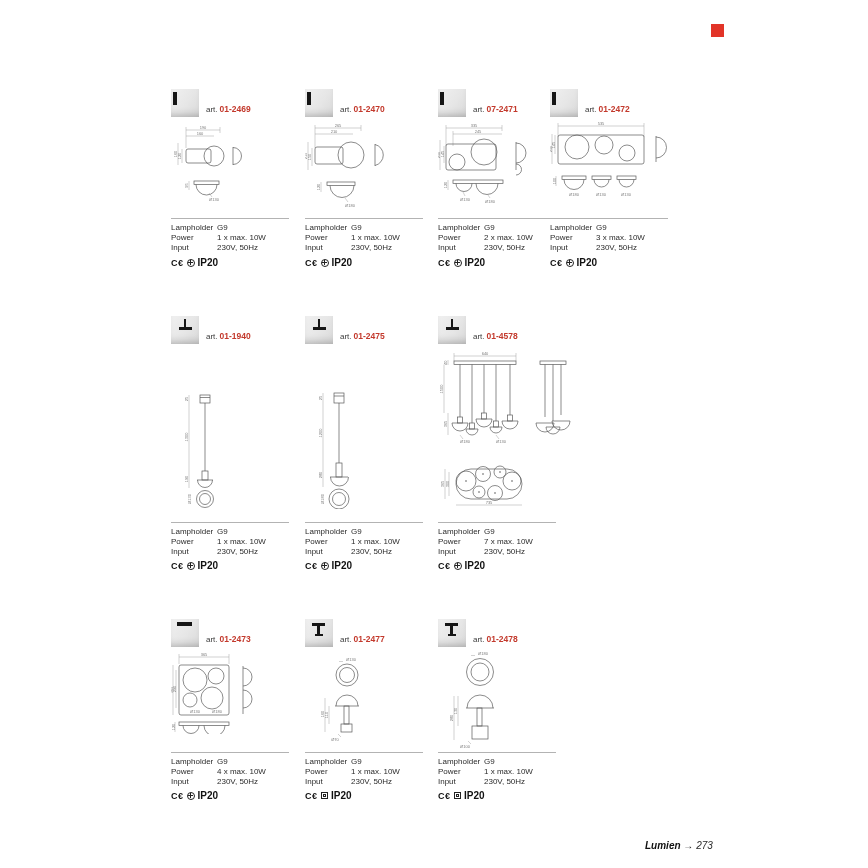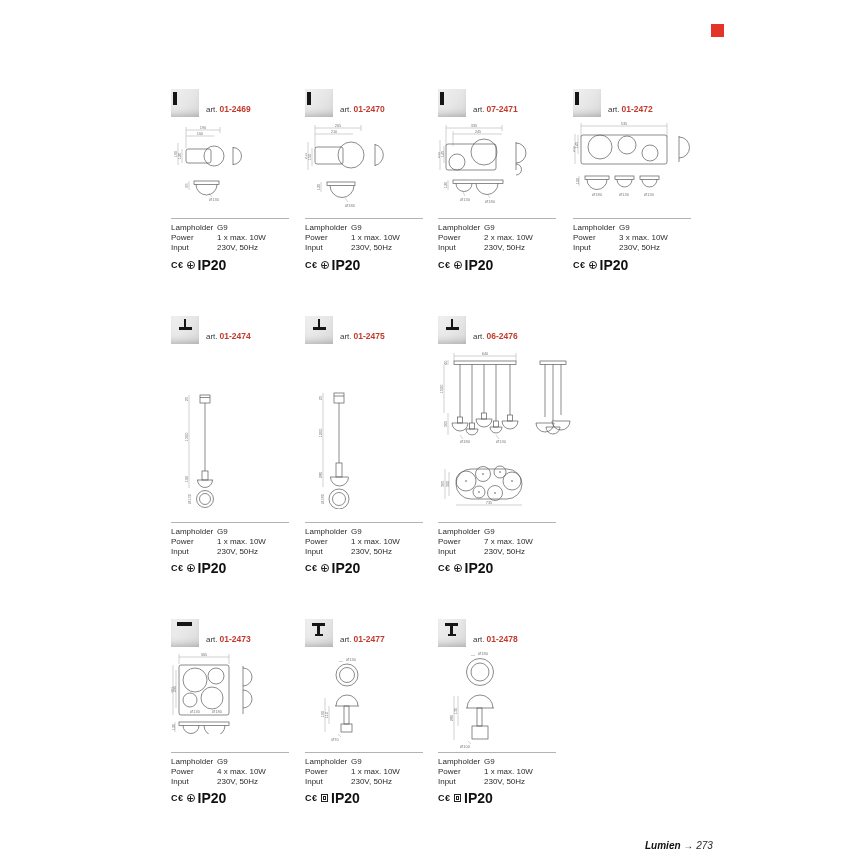--- a/index.html
+++ b/index.html
@@ -34,21 +34,21 @@
   .srow{display:flex;font-size:8px;color:#2b2b2b;line-height:10px;}
   .sk{width:46px;flex:0 0 auto;}
   .certs{position:absolute;left:0;display:flex;align-items:center;gap:3px;}
   .r1 .certs{top:169px;}.r2 .certs{top:245px;}.r3 .certs{top:172px;}
   .ce{font-size:9px;font-weight:bold;color:#111;letter-spacing:0.5px;}
   .cicon{width:8px;height:8px;border:1px solid #222;border-radius:50%;position:relative;display:inline-block;box-sizing:border-box;}
   .cicon::before{content:"";position:absolute;left:50%;top:0.5px;bottom:0.5px;width:1px;margin-left:-0.5px;background:#222;}
   .cicon::after{content:"";position:absolute;top:50%;left:0.5px;right:0.5px;height:1px;margin-top:-0.5px;background:#222;}
   .sicon{width:7.5px;height:7.5px;border:1px solid #222;position:relative;display:inline-block;box-sizing:border-box;}
   .sicon::before{content:"";position:absolute;inset:1.2px;border:1px solid #222;}
-  .ip{font-size:14px;font-weight:bold;color:#111;}
+  .ip{font-size:10px;font-weight:bold;color:#111;}
 
   .footer{position:absolute;left:645px;top:840px;font-size:10px;color:#2b2b2b;font-style:italic;}
   .fb{font-weight:bold;color:#111;}
 </style>
 </head>
 <body>
 
 <div class="marker"></div>
 
 <div class="product r1" style="left:171px;top:88px">
@@ -200,21 +200,21 @@
         <span class="sv">230V, 50Hz</span>
       </div>
   </div>
   <div class="certs">
     <span class="ce">C€</span>
     <span class="cicon"></span>
     <span class="ip">IP20</span>
   </div>
 </div>
 
-<div class="product r1" style="left:573px;top:88px">
+<div class="product r1" style="left:550px;top:88px">
   <div class="prod-header">
     <div class="thumb wall"></div>
     <div class="artline"><span>art.</span><span class="artno">01-2472</span></div>
   </div>
   <svg class="draw" style="left:0;top:32px" width="132" height="82" viewBox="0 0 132 82">
     <g>
       <line class="d" x1="8" y1="6" x2="94" y2="6"></line>
         <line class="d" x1="8" y1="3" x2="8" y2="17"></line>
         <line class="d" x1="94" y1="3" x2="94" y2="17"></line>
       <line class="d" x1="2" y1="14" x2="2" y2="44"></line>
@@ -258,21 +258,21 @@
   <div class="certs">
     <span class="ce">C€</span>
     <span class="cicon"></span>
     <span class="ip">IP20</span>
   </div>
 </div>
 
 <div class="product r2" style="left:171px;top:315px">
   <div class="prod-header">
     <div class="thumb pendant"></div>
-    <div class="artline"><span>art.</span><span class="artno">01-2474</span></div>
+    <div class="artline"><span>art.</span><span class="artno">01-1940</span></div>
   </div>
   <svg class="draw" style="left:6px;top:76px" width="60" height="118" viewBox="0 0 60 118">
     <g>
       <line class="d" x1="12" y1="4" x2="12" y2="12"></line>
       <rect class="o" x="23" y="4" width="10" height="8"></rect>
         <line class="o" x1="23" y1="6.5" x2="33" y2="6.5"></line>
       <line class="o" x1="28" y1="12" x2="28" y2="80"></line>
       <line class="d" x1="12" y1="12" x2="12" y2="80"></line>
       <rect class="o" x="25" y="80" width="6" height="9"></rect>
       <line class="o" x1="20" y1="89" x2="36" y2="89"></line>
@@ -348,21 +348,21 @@
   <div class="certs">
     <span class="ce">C€</span>
     <span class="cicon"></span>
     <span class="ip">IP20</span>
   </div>
 </div>
 
 <div class="product r2" style="left:438px;top:315px">
   <div class="prod-header">
     <div class="thumb pendant"></div>
-    <div class="artline"><span>art.</span><span class="artno">06-2476</span></div>
+    <div class="artline"><span>art.</span><span class="artno">01-4578</span></div>
   </div>
   <svg class="draw" style="left:2px;top:36px" width="135" height="160" viewBox="0 0 135 160">
     <g>
       <line class="d" x1="14" y1="5" x2="76" y2="5"></line>
         <line class="d" x1="14" y1="2" x2="14" y2="10"></line>
         <line class="d" x1="76" y1="2" x2="76" y2="10"></line>
       <line class="d" x1="8" y1="9" x2="8" y2="14"></line>
       <rect class="o" x="14" y="10" width="62" height="3.5"></rect>
       <line class="o" x1="20" y1="13.5" x2="20" y2="66"></line>
         <line class="o" x1="32" y1="13.5" x2="32" y2="72"></line>

